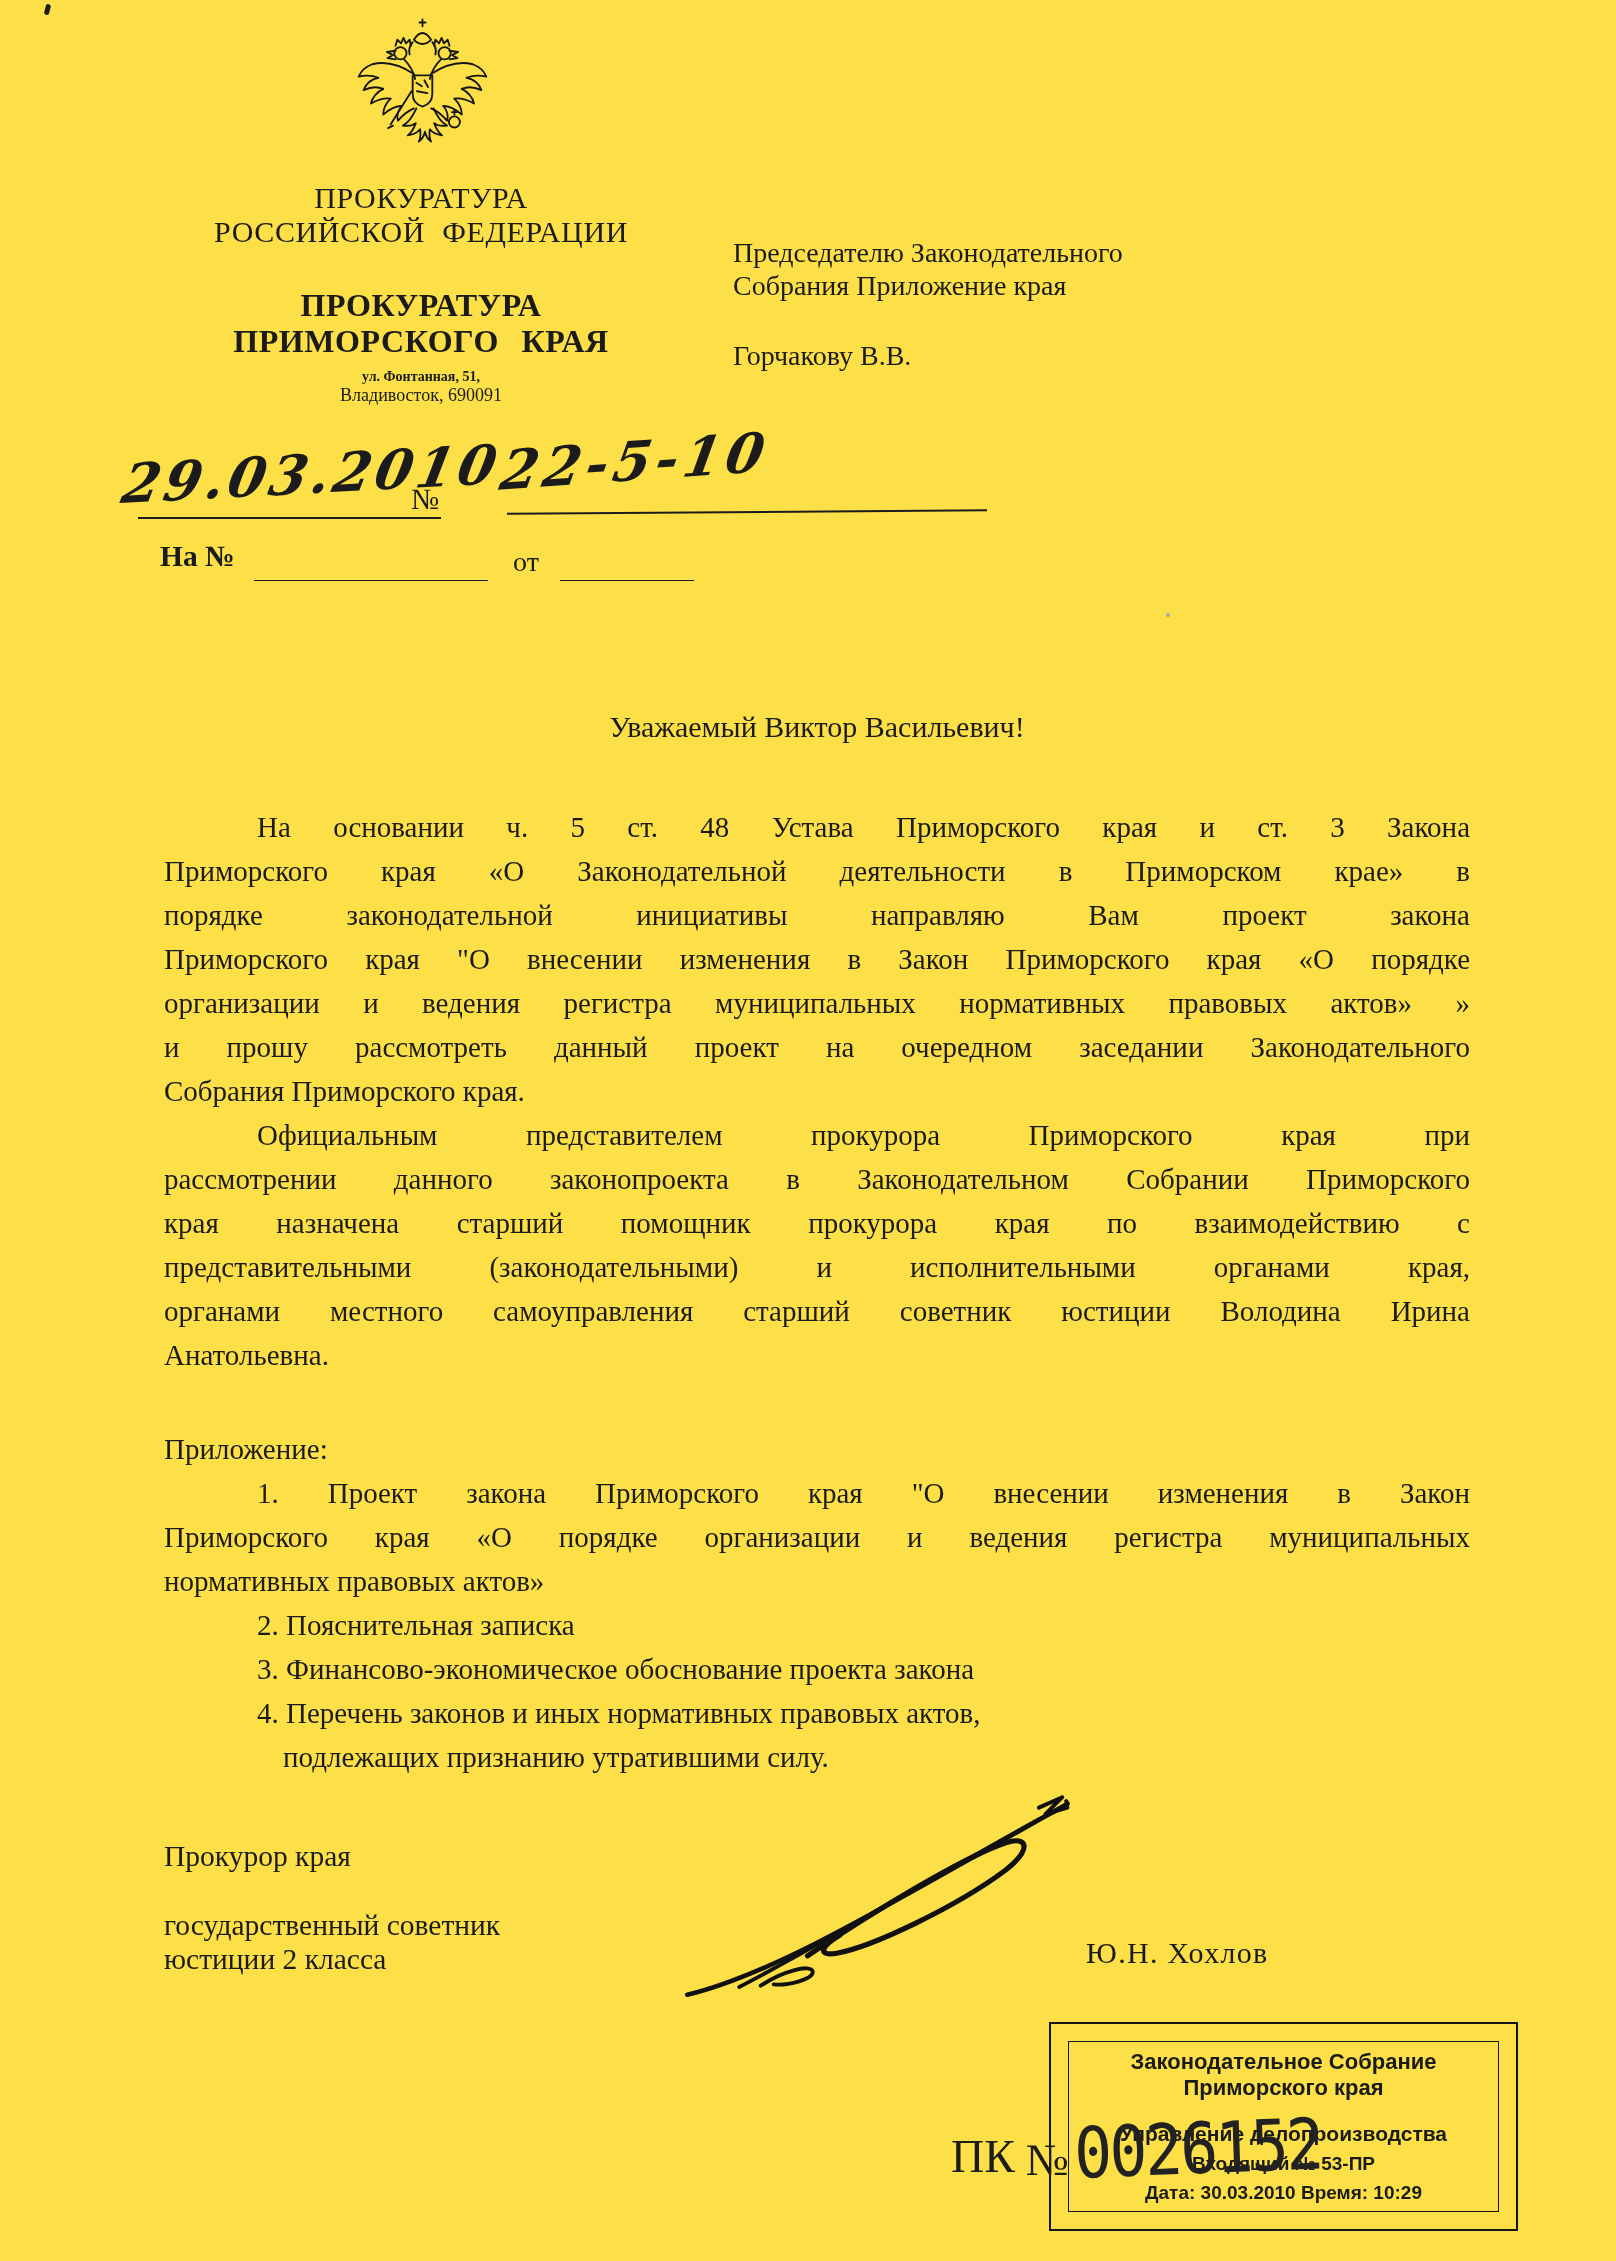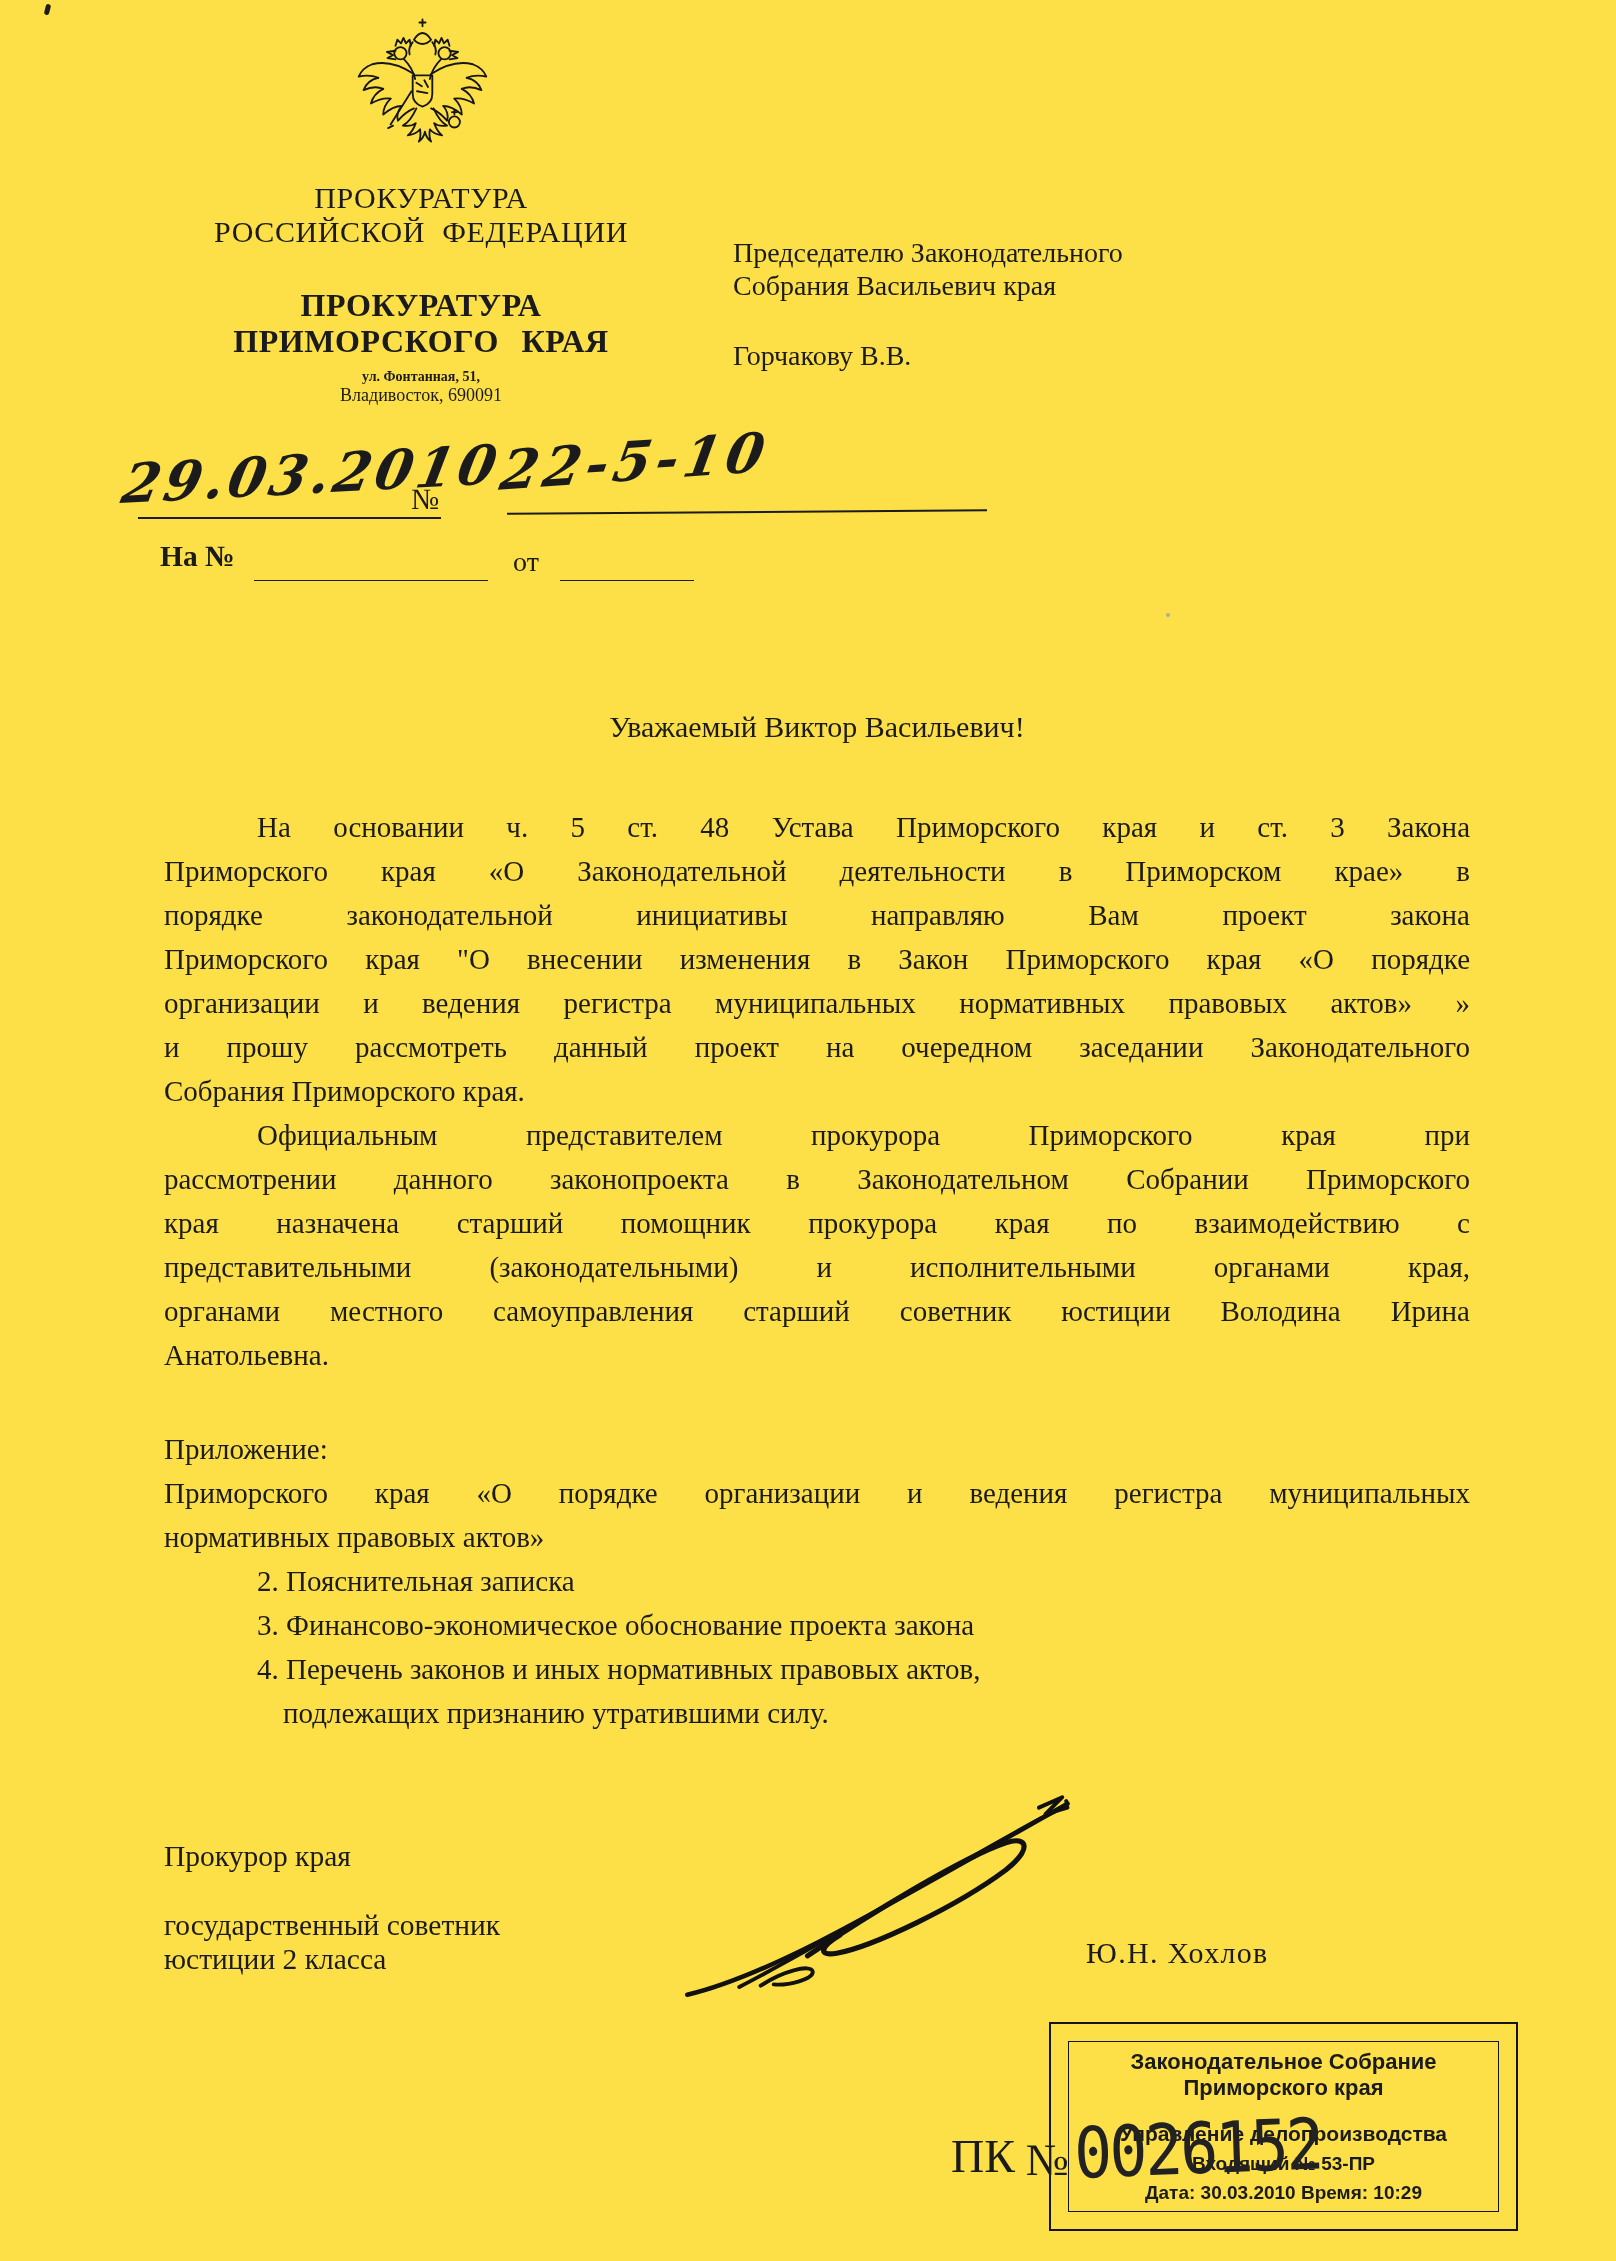--- a/index.html
+++ b/index.html
@@ -134,21 +134,21 @@
     <div class="lh-top">ПРОКУРАТУРА</div>
     <div class="lh-top2">РОССИЙСКОЙ ФЕДЕРАЦИИ</div>
     <div class="lh-bold1">ПРОКУРАТУРА</div>
     <div class="lh-bold2">ПРИМОРСКОГО КРАЯ</div>
     <div class="lh-addr">ул. Фонтанная, 51,</div>
     <div class="lh-addr2">Владивосток, 690091</div>
   </div>
 
   <div class="abs recipient">
     <div>Председателю Законодательного</div>
-    <div>Собрания Васильевич края</div>
+    <div>Собрания Приложение края</div>
     <div class="name">Горчакову В.В.</div>
   </div>
 
   <div class="abs hand hw-date">29.03.2010</div>
   <div class="abs no-sign-small">№</div>
   <div class="abs hand hw-number">22-5-10</div>
   <div class="abs rule rule-1"></div>
   <div class="abs rule rule-2"></div>
   <div class="abs reply-label">На №</div>
   <div class="abs rule-3 rule"></div>
@@ -168,20 +168,21 @@
     <div class="ln jl ind">Официальным представителем прокурора Приморского края при</div>
     <div class="ln jl">рассмотрении данного законопроекта в Законодательном Собрании Приморского</div>
     <div class="ln jl">края назначена старший помощник прокурора края по взаимодействию с</div>
     <div class="ln jl">представительными (законодательными) и исполнительными органами края,</div>
     <div class="ln jl">органами местного самоуправления старший советник юстиции Володина Ирина</div>
     <div class="ln">Анатольевна.</div>
   </div>
 
   <div class="abs attach">
     <div class="ln">Приложение:</div>
+    <div class="ln jl ind">1. Проект закона Приморского края "О внесении изменения в Закон</div>
     <div class="ln jl">Приморского края «О порядке организации и ведения регистра муниципальных</div>
     <div class="ln">нормативных правовых актов»</div>
     <div class="ln ind">2. Пояснительная записка</div>
     <div class="ln ind">3. Финансово-экономическое обоснование проекта закона</div>
     <div class="ln ind">4. Перечень законов и иных нормативных правовых актов,</div>
     <div class="ln ind2">подлежащих признанию утратившими силу.</div>
   </div>
 
   <div class="abs post">Прокурор края</div>
   <div class="abs rank">

